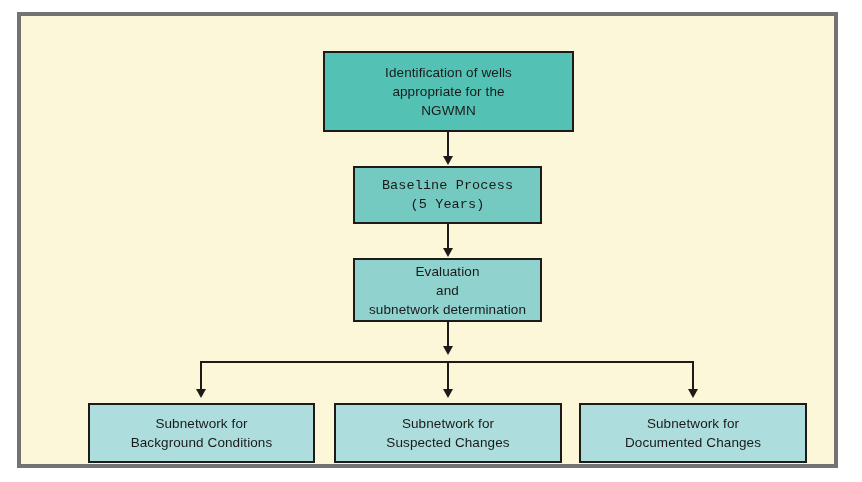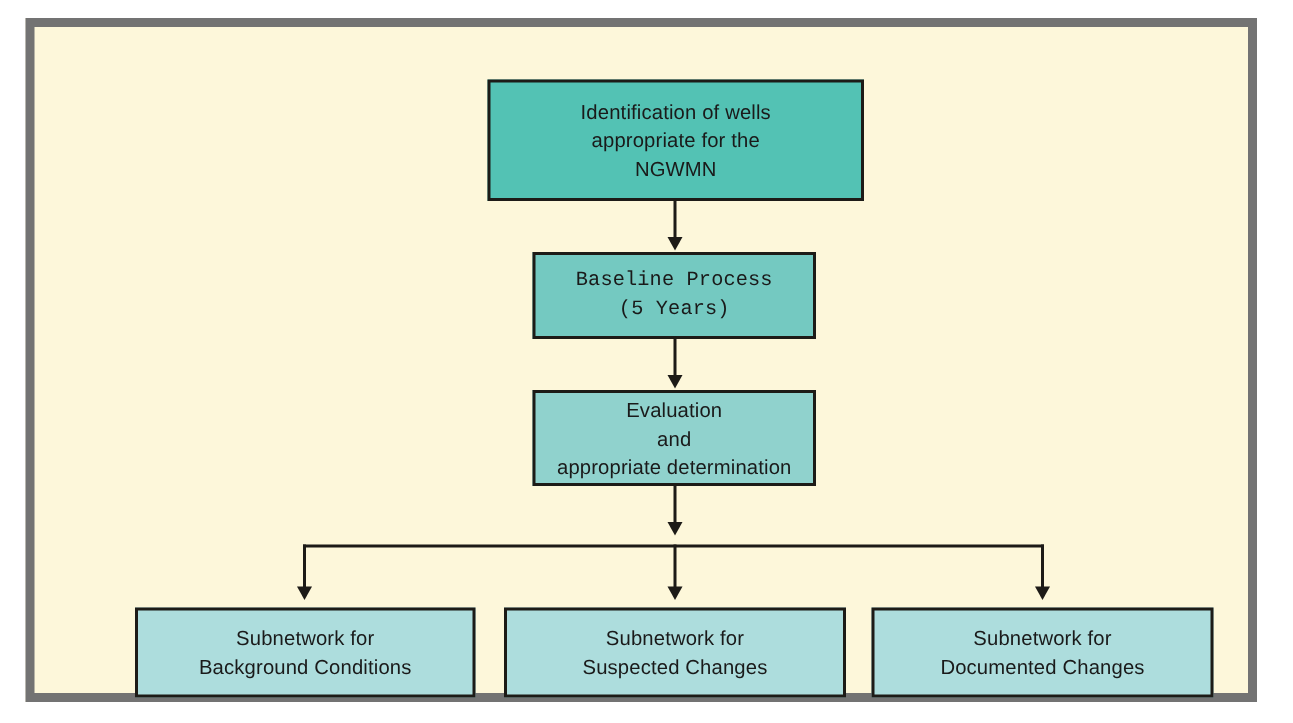--- a/index.html
+++ b/index.html
@@ -19,21 +19,21 @@
     height: 482px;
     background: #ffffff;
   }
   #frame {
     position: absolute;
     left: 17px;
     top: 12px;
     width: 821px;
     height: 456px;
     background: #fdf7da;
-    border: 6px solid #737373;
+    border: 4px solid #737373;
     box-sizing: border-box;
   }
   .node {
     position: absolute;
     box-sizing: border-box;
     border: 2px solid #1d1b17;
     display: flex;
     align-items: center;
     justify-content: center;
     text-align: center;
@@ -148,21 +148,21 @@
 
     <div class="node" id="node-identification">Identification of wells
 appropriate for the
 NGWMN</div>
 
     <div class="node" id="node-baseline">Baseline Process
 (5 Years)</div>
 
     <div class="node" id="node-evaluation">Evaluation
 and
-appropriate determination</div>
+subnetwork determination</div>
 
     <div class="node" id="node-sub-background">Subnetwork for
 Background Conditions</div>
 
     <div class="node" id="node-sub-suspected">Subnetwork for
 Suspected Changes</div>
 
     <div class="node" id="node-sub-documented">Subnetwork for
 Documented Changes</div>
 

